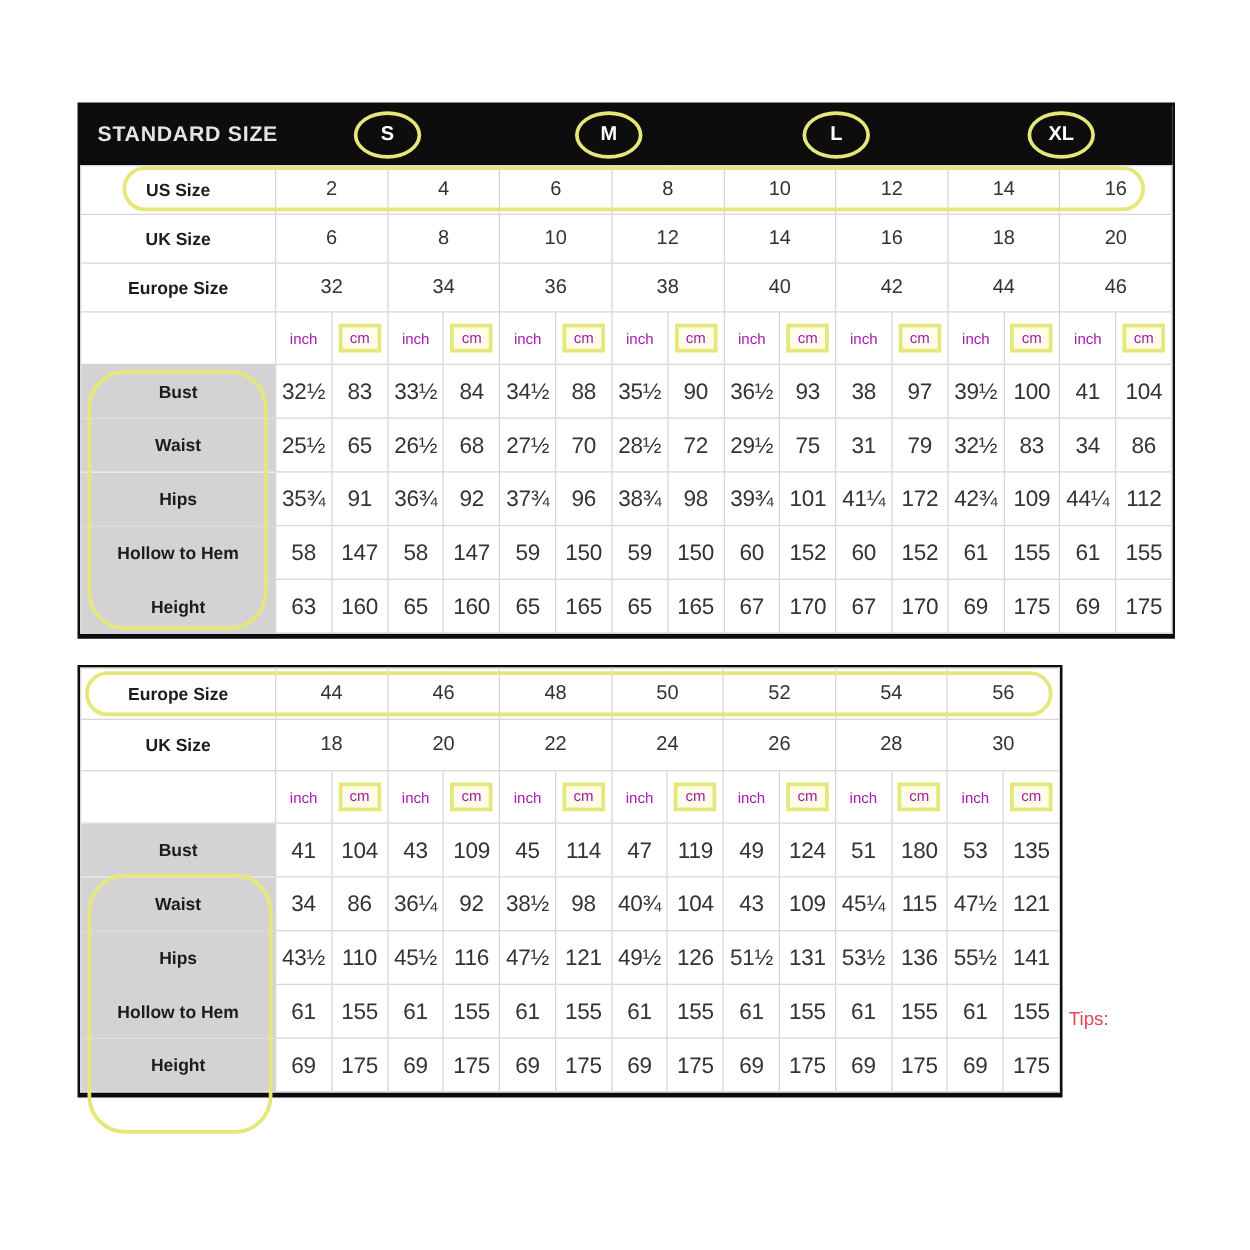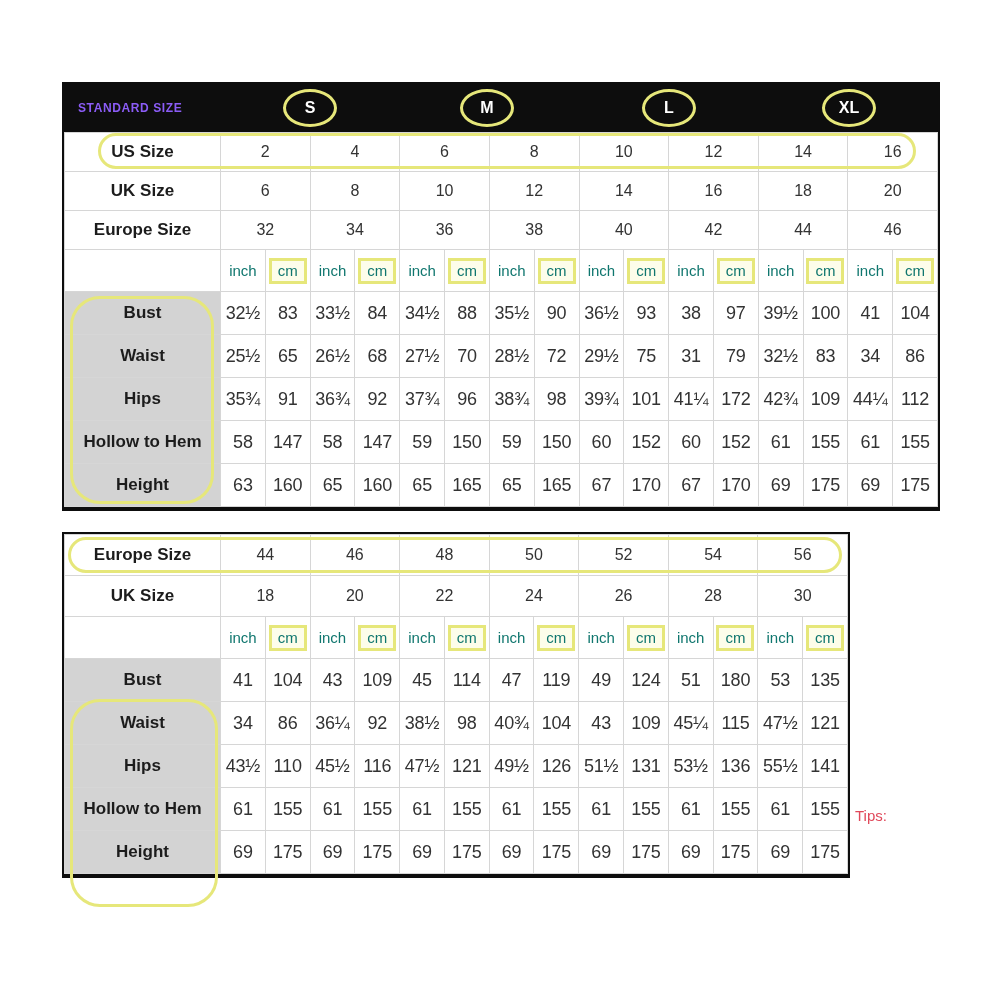--- a/index.html
+++ b/index.html
@@ -13,36 +13,36 @@
   *{box-sizing:border-box;margin:0;padding:0;}
   html,body{width:1000px;height:1000px;background:#ffffff;
     font-family:"Liberation Sans", sans-serif;color:#2b2b2b;}
   .page{position:relative;width:1000px;height:1000px;background:#fff;overflow:hidden;}
 
   .table-wrap{position:absolute;background:#fff;border:2px solid var(--black);border-bottom-width:4px;}
   .std-wrap{left:62px;top:82px;width:878px;}
   .plus-wrap{left:62px;top:532px;width:788px;}
 
   .header-bar{position:relative;height:48px;background:var(--black);display:flex;align-items:center;}
-  .header-title{color:#8b5cf6;font-weight:bold;font-size:12px;letter-spacing:.6px;padding-left:14px;}
+  .header-title{color:#e5e5e5;font-weight:bold;font-size:17px;letter-spacing:.6px;padding-left:14px;}
   .size-oval{position:absolute;top:5px;width:54px;height:38px;border:3px solid var(--yel);
     border-radius:50%;display:flex;align-items:center;justify-content:center;
     color:#fff;font-weight:bold;font-size:16px;}
   .s0{left:219px;} .s1{left:396px;} .s2{left:578px;} .s3{left:758px;}
 
   table{border-collapse:collapse;table-layout:fixed;width:100%;}
   td{border:1px solid var(--grid);text-align:center;vertical-align:middle;
     overflow:hidden;white-space:nowrap;}
   .std-wrap .r-size{height:39px;} .plus-wrap .r-size{height:41px;}
   .r-unit{height:42px;} .r-meas{height:43px;}
-  .lbl{font-weight:bold;font-size:17px;color:#1c1c1c;}
+  .lbl{font-weight:bold;font-size:14px;color:#1c1c1c;}
   .gray{background:var(--gray);}
   .szv{font-size:16px;color:#333;}
   .num{font-size:18px;color:#333;letter-spacing:-0.2px;}
-  .unit{font-size:15px;color:#0f766e;}
+  .unit{font-size:12px;color:#a21caf;}
   .cmbox{display:inline-block;border:3px solid var(--yel);border-radius:0;
     padding:1px 6px 2px 6px;background:var(--yel-fill);}
 
   .annot{position:absolute;border:3px solid var(--yel);pointer-events:none;z-index:6;background:transparent;}
   .us-oval{left:34px;top:49px;width:818px;height:36px;border-radius:18px;}
   .std-lblrect{left:6px;top:212px;width:144px;height:208px;border-radius:30px;}
   .plus-oval{left:4px;top:3px;width:774px;height:36px;border-radius:18px;}
   .plus-lblrect{left:6px;top:165px;width:148px;height:208px;border-radius:30px;}
 
   .tips{position:absolute;left:855px;top:805px;width:142px;color:var(--red);

